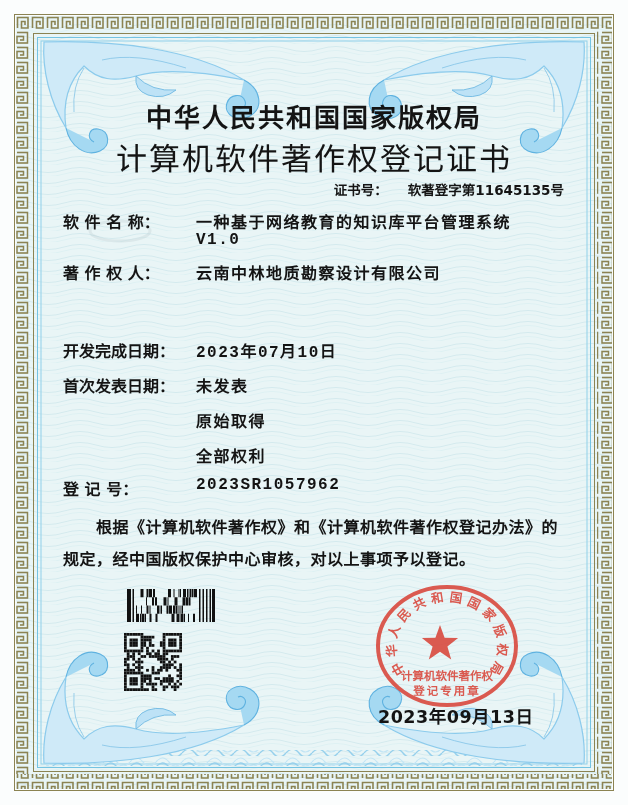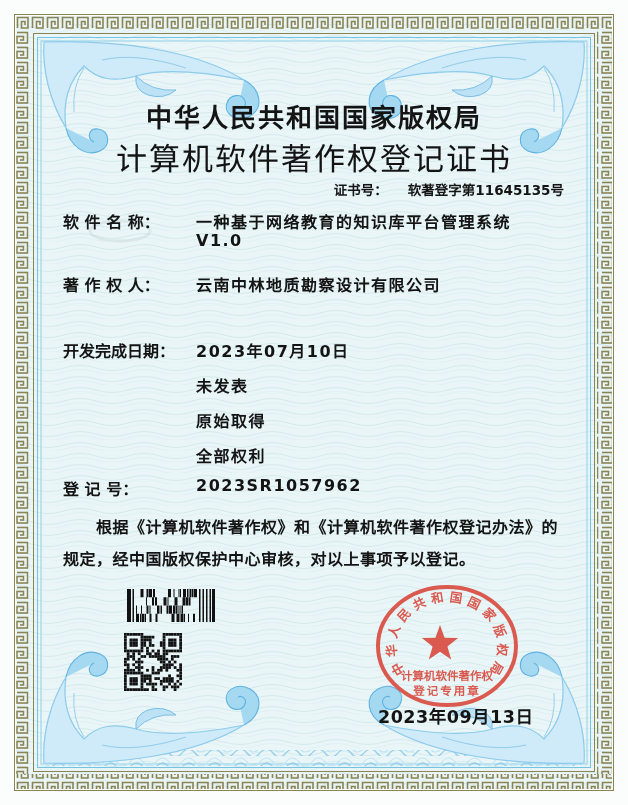--- a/index.html
+++ b/index.html
@@ -8,22 +8,22 @@
   .stage{position:relative;width:628px;height:805px;}
   svg.decor{position:absolute;left:0;top:0;}
   .abs{position:absolute;white-space:nowrap;}
   .authority{top:97px;left:0;width:628px;text-align:center;
              font-size:26px;font-weight:700;letter-spacing:2px;}
   .cert-title{top:134px;left:0;width:628px;text-align:center;
               font-size:31px;font-weight:400;letter-spacing:2px;}
   .certno{top:179px;right:64px;font-size:13.5px;font-weight:700;}
   .certno .lbl{margin-right:20px;}
   .frow-label{left:63px;font-size:16px;font-weight:700;}
-  .frow-value{left:196px;font-size:16px;font-weight:700;letter-spacing:1.5px;}
-  .r1{top:209px;} .r1b{top:231px;} .r2{top:272px;} .r3{top:338px;}
+  .frow-value{left:196px;font-size:16px;font-weight:700;letter-spacing:1.5px;font-family:Liberation Mono, monospace;}
+  .r1{top:209px;} .r1b{top:231px;} .r2{top:260px;} .r3{top:338px;}
   .r4{top:373px;} .r5{top:408px;} .r6{top:443px;} .r7{top:476px;}
   .stmt{left:63px;font-size:16px;font-weight:700;letter-spacing:0.5px;}
   .s1{top:514px;padding-left:33px;} .s2{top:546px;}
   .barcode{position:absolute;left:127px;top:589px;width:88px;height:33px;}
   .qrcode{position:absolute;left:124px;top:633px;width:58px;height:58px;}
   .issue-date{left:378px;top:703px;font-size:17.5px;font-weight:700;letter-spacing:0.5px;}
 </style>
 </head>
 <body>
 
@@ -99,20 +99,21 @@
   <div class="abs frow-label r1">软 件 名 称：</div>
   <div class="abs frow-value r1">一种基于网络教育的知识库平台管理系统</div>
   <div class="abs frow-value r1b">V1.0</div>
 
   <div class="abs frow-label r2">著 作 权 人：</div>
   <div class="abs frow-value r2">云南中林地质勘察设计有限公司</div>
 
   <div class="abs frow-label r3">开发完成日期：</div>
   <div class="abs frow-value r3">2023年07月10日</div>
 
+  <div class="abs frow-label r4">首次发表日期：</div>
   <div class="abs frow-value r4">未发表</div>
 
   <div class="abs frow-value r5">原始取得</div>
 
   <div class="abs frow-value r6">全部权利</div>
 
   <div class="abs frow-label r7">登   记   号：</div>
   <div class="abs frow-value r7">2023SR1057962</div>
 
   <div class="abs stmt s1">根据《计算机软件著作权》和《计算机软件著作权登记办法》的</div>

